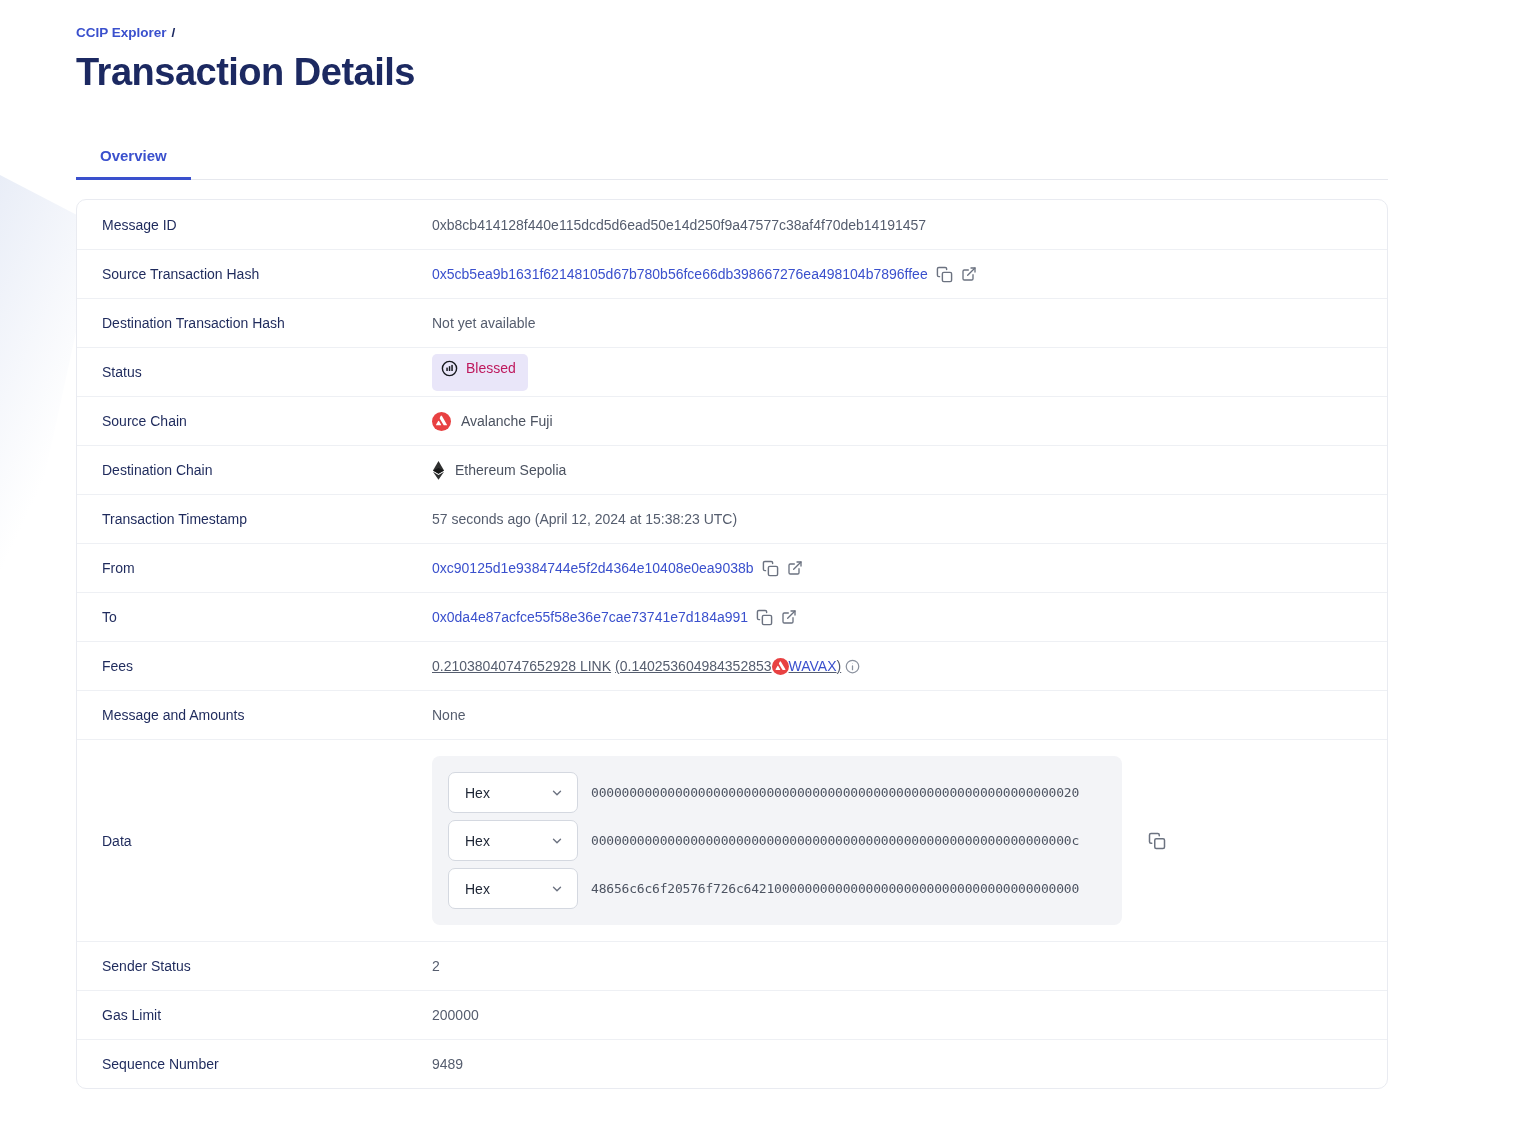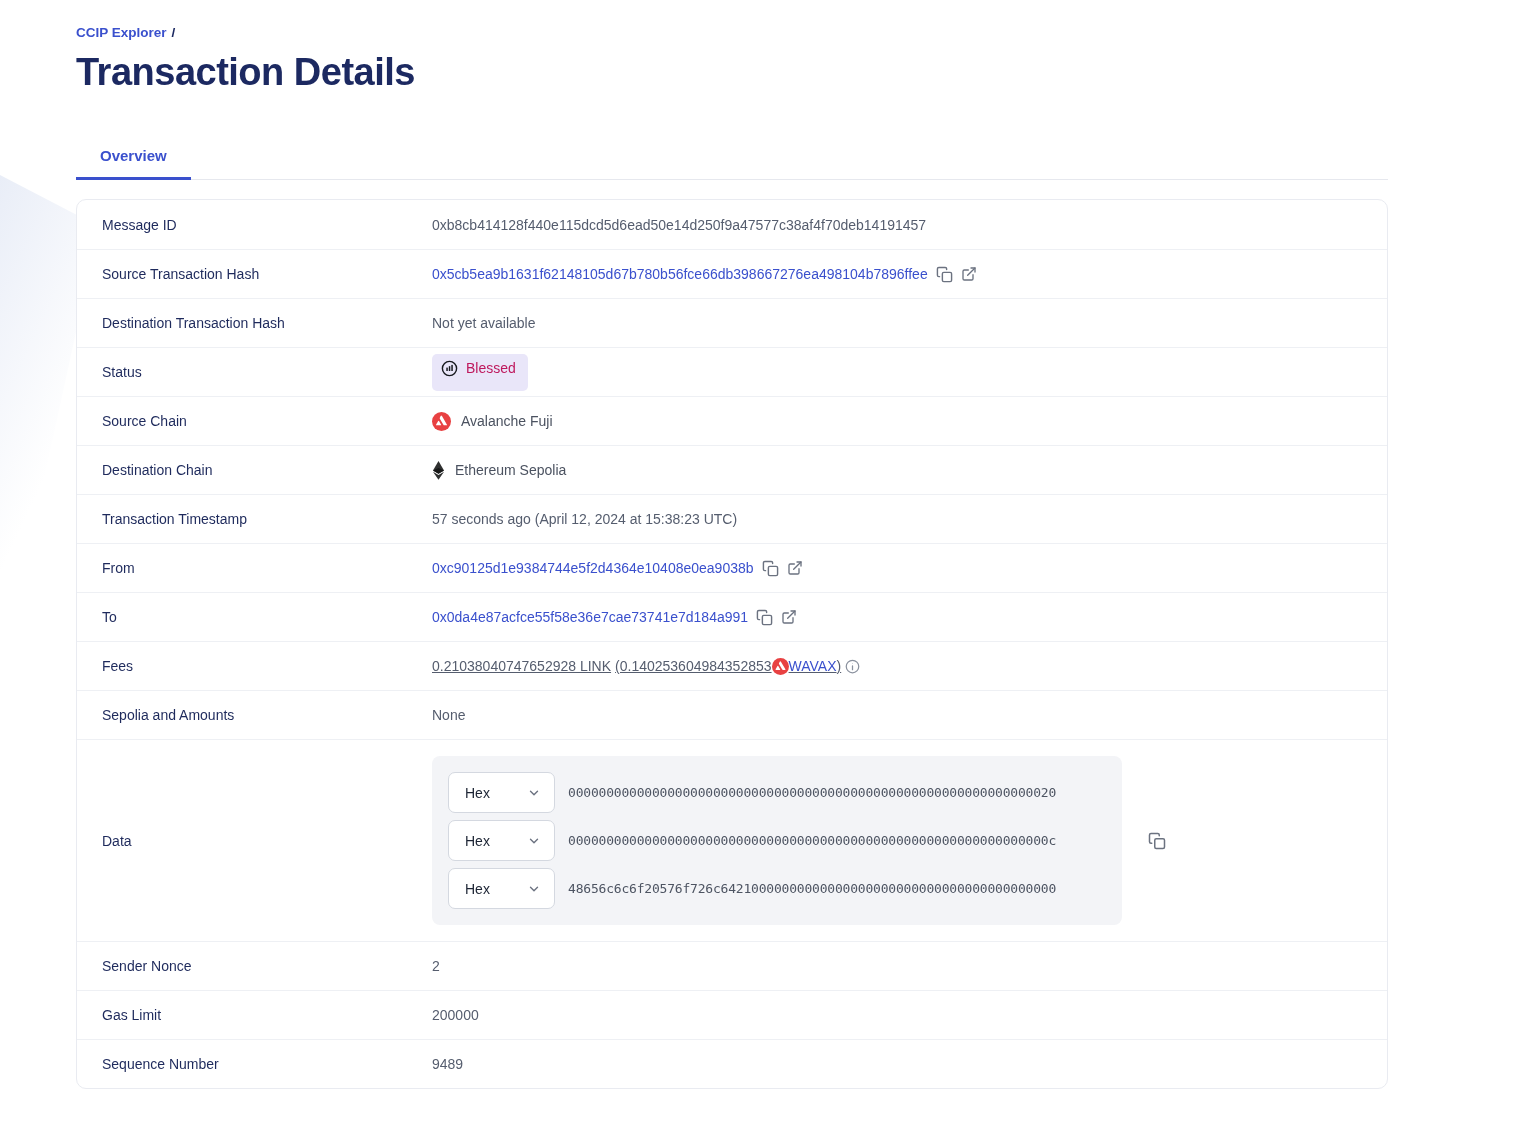--- a/index.html
+++ b/index.html
@@ -32,21 +32,21 @@
   .icon-btn { background:none; border:none; cursor:pointer; display:inline-flex; align-items:center; padding:0; }
 
   .badge { display:inline-flex; align-items:center; gap:8px; background:#e9e6f9; border-radius:5px;
     padding:6px 12px 14px 9px; color:#be185d; font-size:14px; font-weight:500; }
 
   .chain { display:inline-flex; align-items:center; gap:10px; color:#4b5260; }
 
   .row-data { align-items:center; padding:16px 0; }
   .data-panel { width:690px; background:#f3f4f7; border-radius:8px; padding:16px; display:flex; flex-direction:column; gap:7px; }
   .data-line { display:flex; align-items:center; gap:13px; }
-  .hex-select { width:107px; height:41px; background:#fff; border:1px solid #d4d8e0; border-radius:7px;
+  .hex-select { width:130px; height:41px; background:#fff; border:1px solid #d4d8e0; border-radius:7px;
     display:inline-flex; align-items:center; justify-content:space-between; padding:0 13px 0 16px;
     font-size:14px; font-weight:500; color:#1c2434; cursor:pointer; flex:none; }
   .hex-text { font-family:"DejaVu Sans Mono", monospace; font-size:13px; color:#4d5462; letter-spacing:-0.2px; white-space:nowrap; }
   .data-copy { margin-left:18px; }
 
   svg { display:block; }
 </style>
 </head>
 <body>
 
@@ -216,21 +216,21 @@
           <svg width="15" height="15" viewBox="0 0 24 24" fill="none" stroke="#8a919e" stroke-width="2" stroke-linecap="round">
               <circle cx="12" cy="12" r="10"></circle>
               <line x1="12" y1="11" x2="12" y2="17"></line>
               <circle cx="12" cy="7.5" r="0.6" fill="#8a919e" stroke="none"></circle>
             </svg>
         </span>
       </div>
     </div>
 
     <div class="row">
-      <div class="row-label">Sepolia and Amounts</div>
+      <div class="row-label">Message and Amounts</div>
       <div class="row-value">
         <span>None</span>
       </div>
     </div>
 
     <div class="row row-data">
       <div class="row-label">Data</div>
       <div class="row-value">
         <div class="data-panel">
           <div class="data-line">
@@ -264,21 +264,21 @@
         <button class="icon-btn data-copy">
           <svg width="18" height="18" viewBox="0 0 24 24" fill="none" stroke="#6b7280" stroke-width="2" stroke-linecap="round" stroke-linejoin="round">
               <rect x="9" y="9" width="13" height="13" rx="2"></rect>
               <path d="M5 15H4a2 2 0 0 1-2-2V4a2 2 0 0 1 2-2h9a2 2 0 0 1 2 2v1"></path>
             </svg>
         </button>
       </div>
     </div>
 
     <div class="row">
-      <div class="row-label">Sender Nonce</div>
+      <div class="row-label">Sender Status</div>
       <div class="row-value">
         <span>2</span>
       </div>
     </div>
 
     <div class="row">
       <div class="row-label">Gas Limit</div>
       <div class="row-value">
         <span>200000</span>
       </div>

